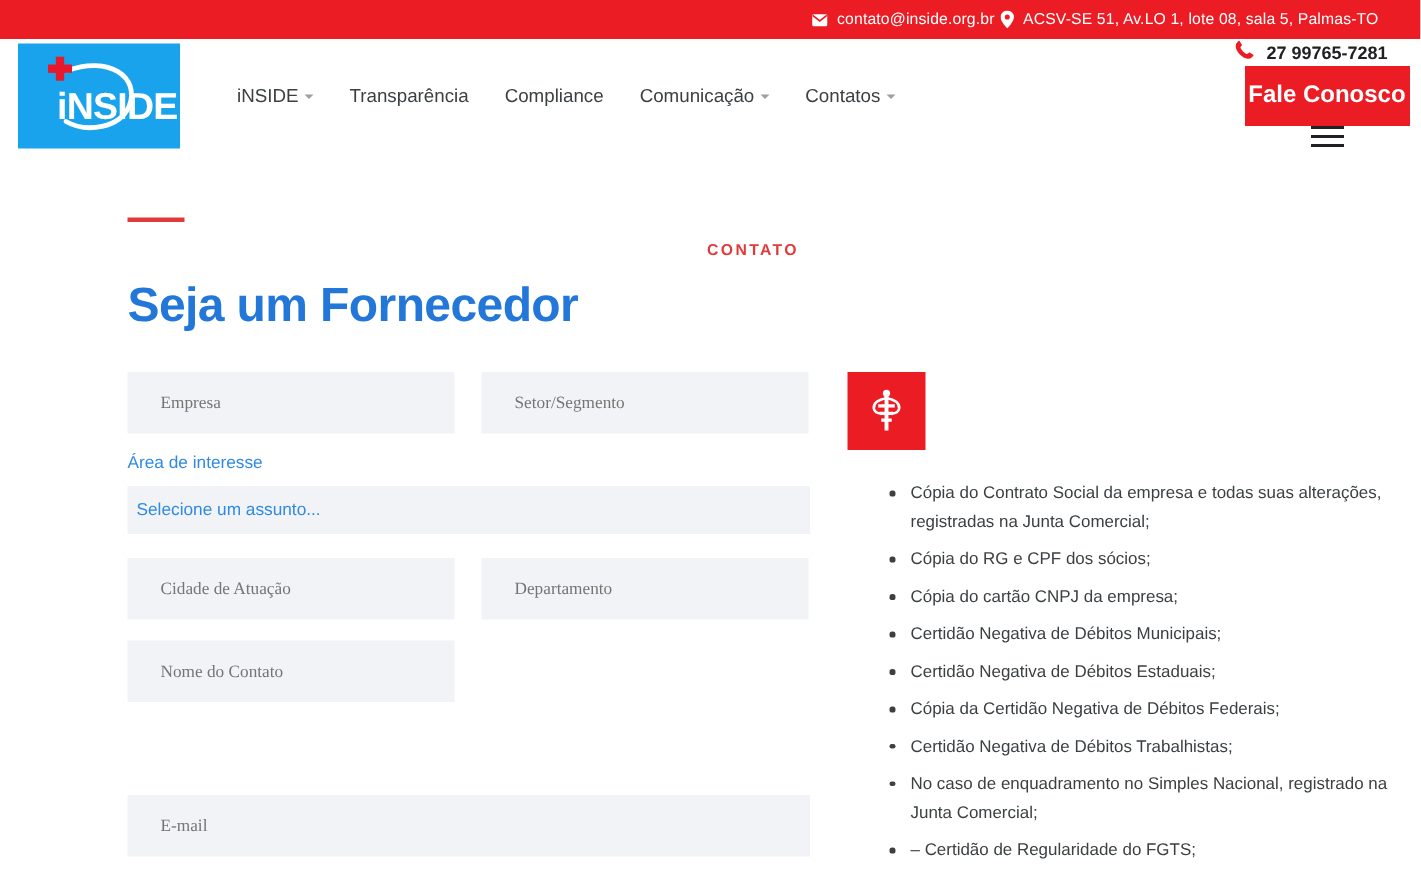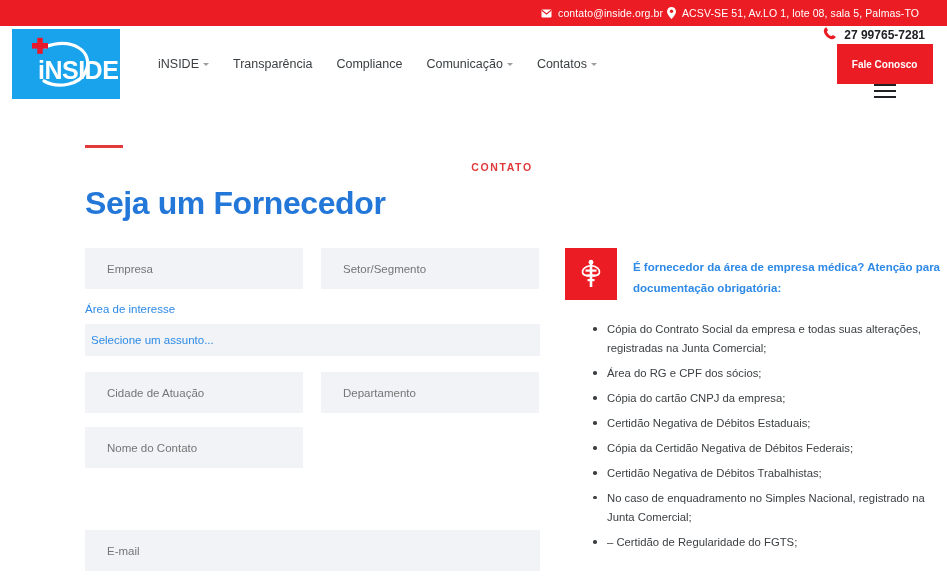--- a/index.html
+++ b/index.html
@@ -86,23 +86,23 @@
     font-size: 12px;
     font-weight: bold;
     color: #202124;
     white-space: nowrap;
     margin-right: 22px;
     cursor: pointer;
   }
   .cta {
     background: #ec1c24;
     color: #ffffff;
-    font-size: 10px;
-    font-weight: bold;
-    width: 96px;
+    font-size: 16px;
+    font-weight: bold;
+    width: 110px;
     height: 40px;
     display: flex;
     align-items: center;
     justify-content: center;
     border: none;
     cursor: pointer;
     font-family: "Liberation Sans", sans-serif;
   }
   .burger {
     width: 46px;
@@ -162,21 +162,21 @@
   .field {
     background: #f1f3f6;
     height: 41px;
     display: flex;
     align-items: center;
     padding-left: 22px;
     font-size: 11.5px;
     color: #5f6368;
     border: none;
     width: 100%;
-    font-family: Liberation Sans, sans-serif;
+    font-family: Liberation Serif, serif;
     cursor: text;
   }
   .half { width: 218px; flex: none; }
   .full { width: 455px; margin-top: 48px; }
 
   .sel-label {
     font-size: 11.5px;
     color: #2e8ae6;
     margin-bottom: 9px;
   }
@@ -369,27 +369,27 @@
           <svg width="26" height="30" viewBox="0 0 26 30">
             <rect x="11.7" y="4" width="2.6" height="24" fill="#ffffff"></rect>
             <circle cx="13" cy="3.2" r="2.4" fill="#ffffff"></circle>
             <path d="M13 6.5 C7 7.5 4 10 4.6 13.5 C5.2 16.5 9 17 13 16.2" stroke="#ffffff" stroke-width="1.7" fill="none"></path>
             <path d="M13 6.5 C19 7.5 22 10 21.4 13.5 C20.8 16.5 17 17 13 16.2" stroke="#ffffff" stroke-width="1.7" fill="none"></path>
             <rect x="7.5" y="10.5" width="11" height="2.2" fill="#ffffff"></rect>
             <rect x="8.5" y="15.5" width="9" height="2.2" fill="#ffffff"></rect>
             <rect x="9.5" y="20" width="7" height="2.2" fill="#ffffff"></rect>
           </svg>
         </div>
-        <div class="notice-text">É fornecedor da área de empresa médica? Atenção para documentação obrigatória:</div>
       </div>
 
       <ul class="doc-list">
         <li>Cópia do Contrato Social da empresa e todas suas alterações, registradas na Junta Comercial;</li>
-        <li>Área do RG e CPF dos sócios;</li>
+        <li>Cópia do RG e CPF dos sócios;</li>
         <li>Cópia do cartão CNPJ da empresa;</li>
+        <li>Certidão Negativa de Débitos Municipais;</li>
         <li>Certidão Negativa de Débitos Estaduais;</li>
         <li>Cópia da Certidão Negativa de Débitos Federais;</li>
         <li>Certidão Negativa de Débitos Trabalhistas;</li>
         <li>No caso de enquadramento no Simples Nacional, registrado na Junta Comercial;</li>
         <li>– Certidão de Regularidade do FGTS;</li>
 
       </ul>
     </aside>
 
   </div>

